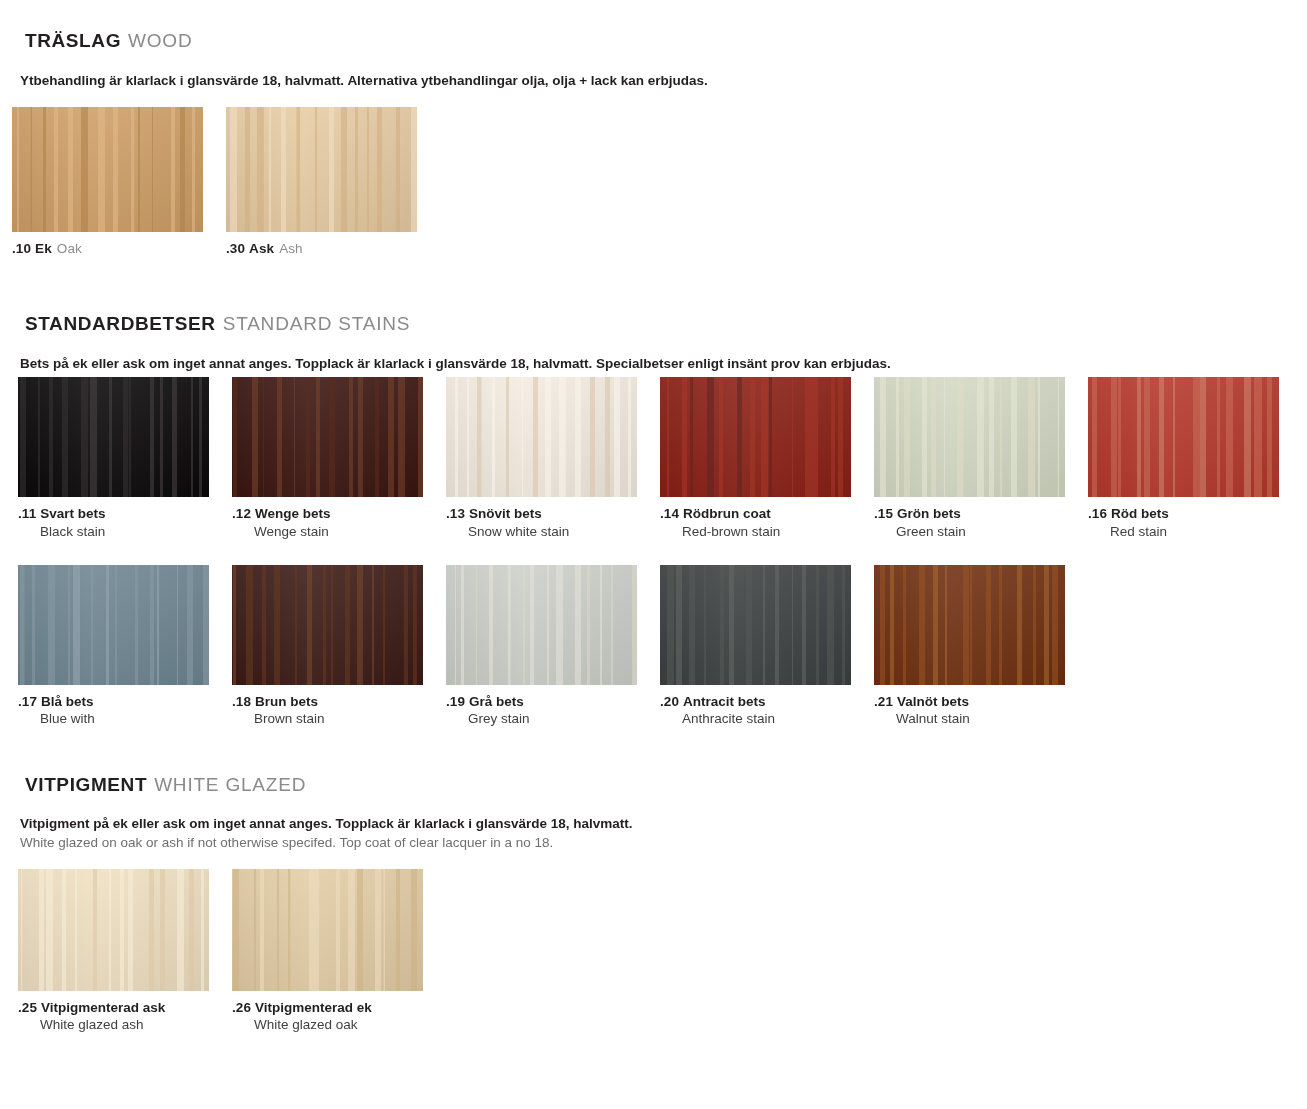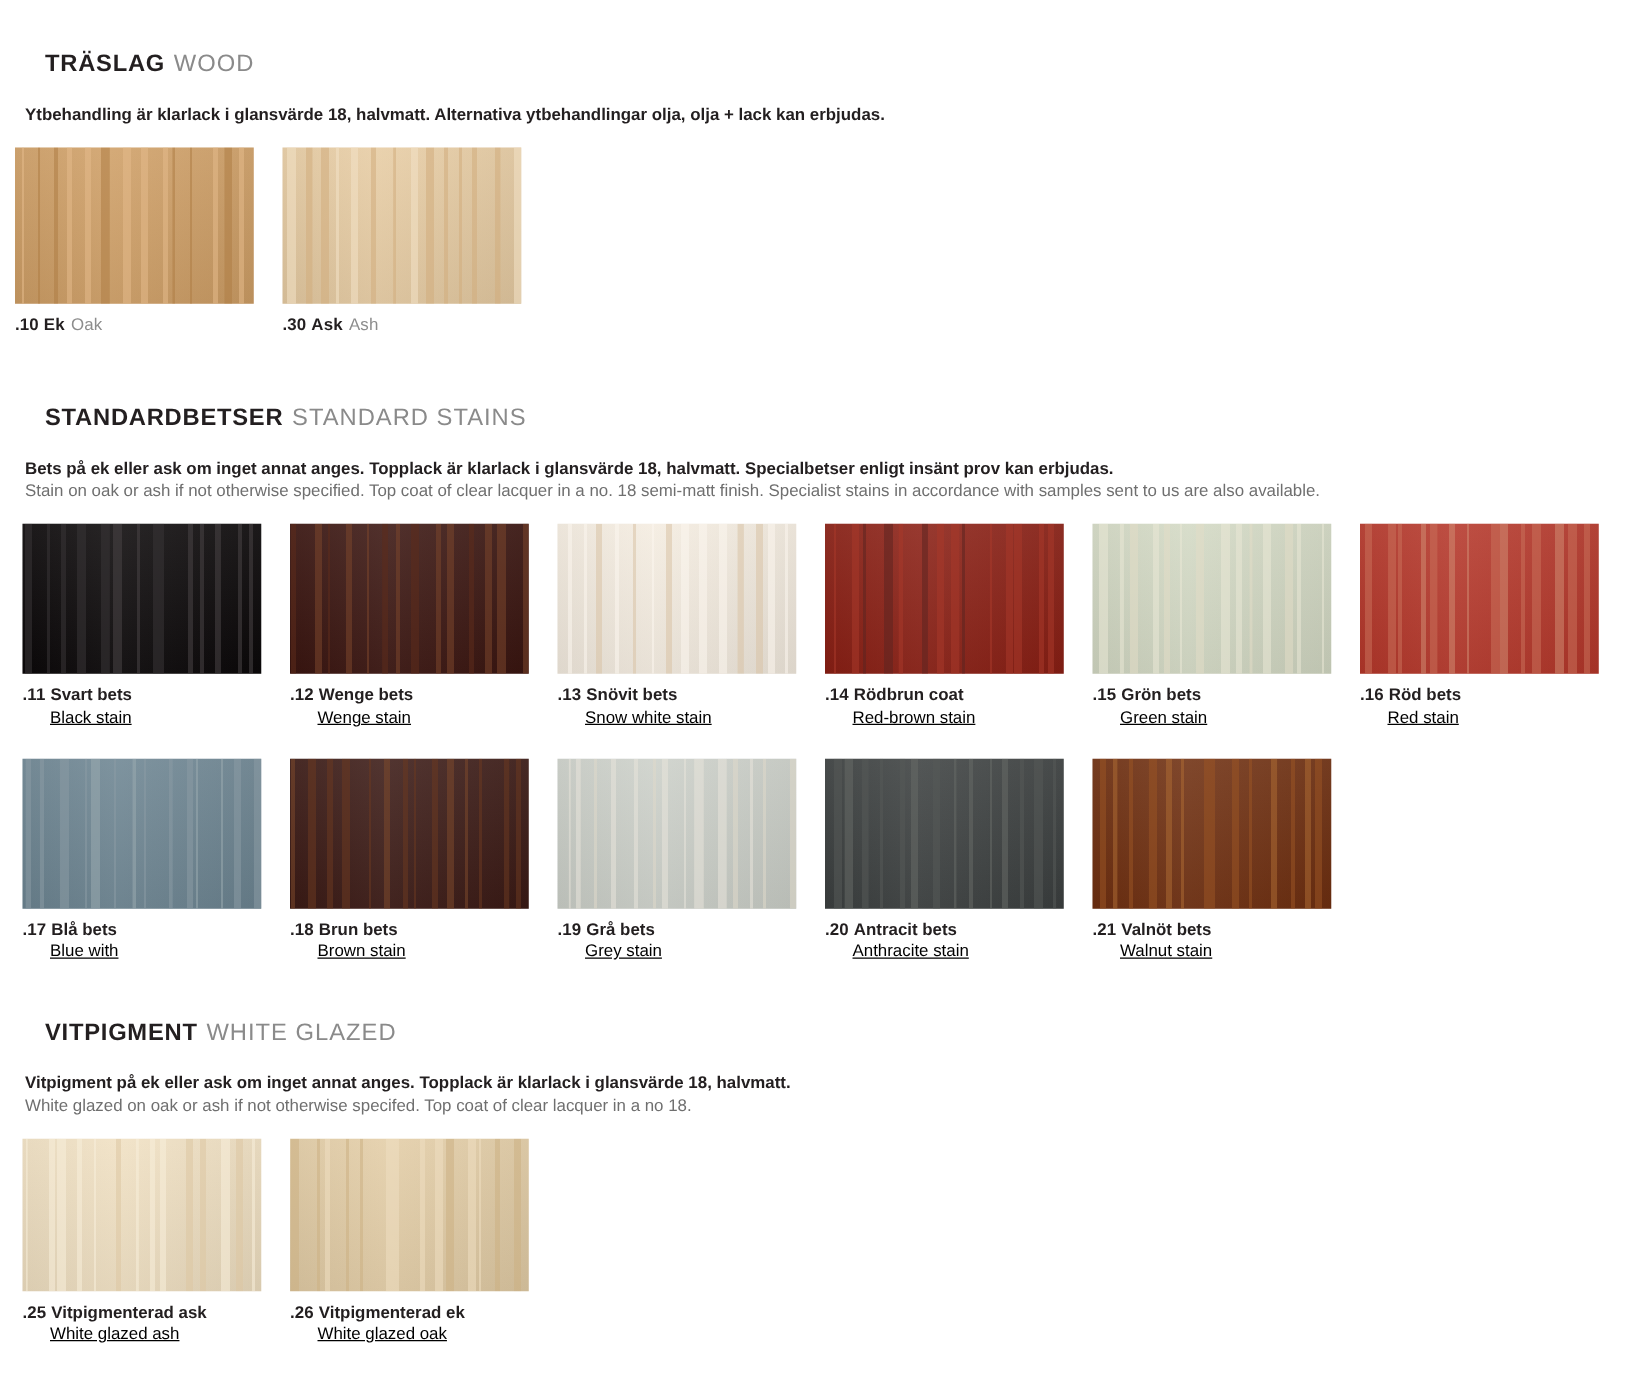--- a/index.html
+++ b/index.html
@@ -15,21 +15,21 @@
     overflow: hidden;
     position: relative;
   }
 
   .page { padding: 0; }
 
   
   .section { position: relative; }
 
   .section-heading {
-    margin: 16px;
+    margin: 5px;
     padding: 0 0 0 20px;
     font-size: 19px;
     font-weight: 400;
     letter-spacing: 0.4px;
     line-height: 1;
     white-space: nowrap;
   }
   .section-heading .sv {
     font-weight: 700;
     color: #231f20;
@@ -101,24 +101,23 @@
     font-weight: 700;
     margin-left: 4px;
   }
   .swatch-label .en-inline {
     font-weight: 400;
     color: #8c8c8c;
     margin-left: 5px;
   }
   .swatch-label .line2 {
     font-size: 13.5px;
-    color: #000000;
+    color: #404040;
     white-space: nowrap;
     padding-left: 22px;
-    text-decoration: underline;
   }
   .swatch-label.wood-label .line1 { letter-spacing: 0.1px; }
 </style>
 </head>
 <body>
 
 <div class="page">
 
   <div class="section" style="padding-top:26px;">
     <h2 class="section-heading">
@@ -151,24 +150,23 @@
       </div>
     </div>
   </div>
 
   <div class="section" style="margin-top:56px;">
     <h2 class="section-heading">
       <span class="sv">STANDARDBETSER</span><span class="en">STANDARD STAINS</span>
     </h2>
     <div class="section-desc" style="margin-top:22px;">
       <span class="sv">Bets på ek eller ask om inget annat anges. Topplack är klarlack i glansvärde 18, halvmatt. Specialbetser enligt insänt prov kan erbjudas.</span>
-      <span class="en">Stain on oak or ash if not otherwise specified. Top coat of clear lacquer in a no. 18 semi-matt finish. Specialist stains in accordance with samples sent to us are also available.</span>
-    </div>
-
-    <div class="swatch-row" style="margin-top:17px;">
+    </div>
+
+    <div class="swatch-row" style="margin-top:5px;">
       <div class="swatch-cell">
         <div class="swatch" id="sw-s0" style="background: linear-gradient(rgba(255, 255, 255, 0.07), rgba(0, 0, 0, 0.05)), linear-gradient(90deg, rgba(0, 0, 0, 0.04), rgba(255, 255, 255, 0.05) 40%, rgba(0, 0, 0, 0.05)) rgb(11, 8, 9);">
             <div class="grain" style="background-image: linear-gradient(90deg, transparent 1.16%, rgb(58, 53, 55) 1.21%, rgb(58, 53, 55) 4.02%, transparent 4.07%, transparent 10.31%, rgb(58, 53, 55) 10.36%, rgb(58, 53, 55) 11.34%, transparent 11.39%, transparent 16.16%, rgb(58, 53, 55) 16.21%, rgb(58, 53, 55) 18.21%, transparent 18.26%, transparent 22.92%, rgb(58, 53, 55) 22.97%, rgb(58, 53, 55) 26.39%, transparent 26.44%, transparent 32.93%, rgb(58, 53, 55) 32.98%, rgb(58, 53, 55) 36.43%, transparent 36.48%, transparent 37.79%, rgb(74, 68, 70) 37.84%, rgb(74, 68, 70) 41.56%, transparent 41.61%, transparent 47.82%, rgb(74, 68, 70) 47.87%, rgb(74, 68, 70) 49.3%, transparent 49.35%, transparent 54.8%, rgb(58, 53, 55) 54.85%, rgb(58, 53, 55) 57.82%, transparent 57.87%, transparent 58.13%, rgb(58, 53, 55) 58.18%, rgb(58, 53, 55) 59.22%, transparent 59.27%, transparent 69.2%, rgb(74, 68, 70) 69.25%, rgb(74, 68, 70) 71.42%, transparent 71.47%, transparent 74.27%, rgb(74, 68, 70) 74.32%, rgb(74, 68, 70) 75.97%, transparent 76.02%, transparent 80.5%, rgb(74, 68, 70) 80.55%, rgb(74, 68, 70) 83.08%, transparent 83.13%, transparent 90.4%, rgb(74, 68, 70) 90.45%, rgb(74, 68, 70) 91.81%, transparent 91.86%, transparent 94.67%, rgb(74, 68, 70) 94.72%, rgb(74, 68, 70) 96.35%, transparent 96.4%); opacity: 0.55; filter: blur(0.4px);"></div>
           </div>
         <div class="swatch-label">
           <div class="line1"><span class="code">.11</span><span class="sv">Svart bets</span></div>
           <div class="line2">Black stain</div>
         </div>
       </div>
       <div class="swatch-cell">

